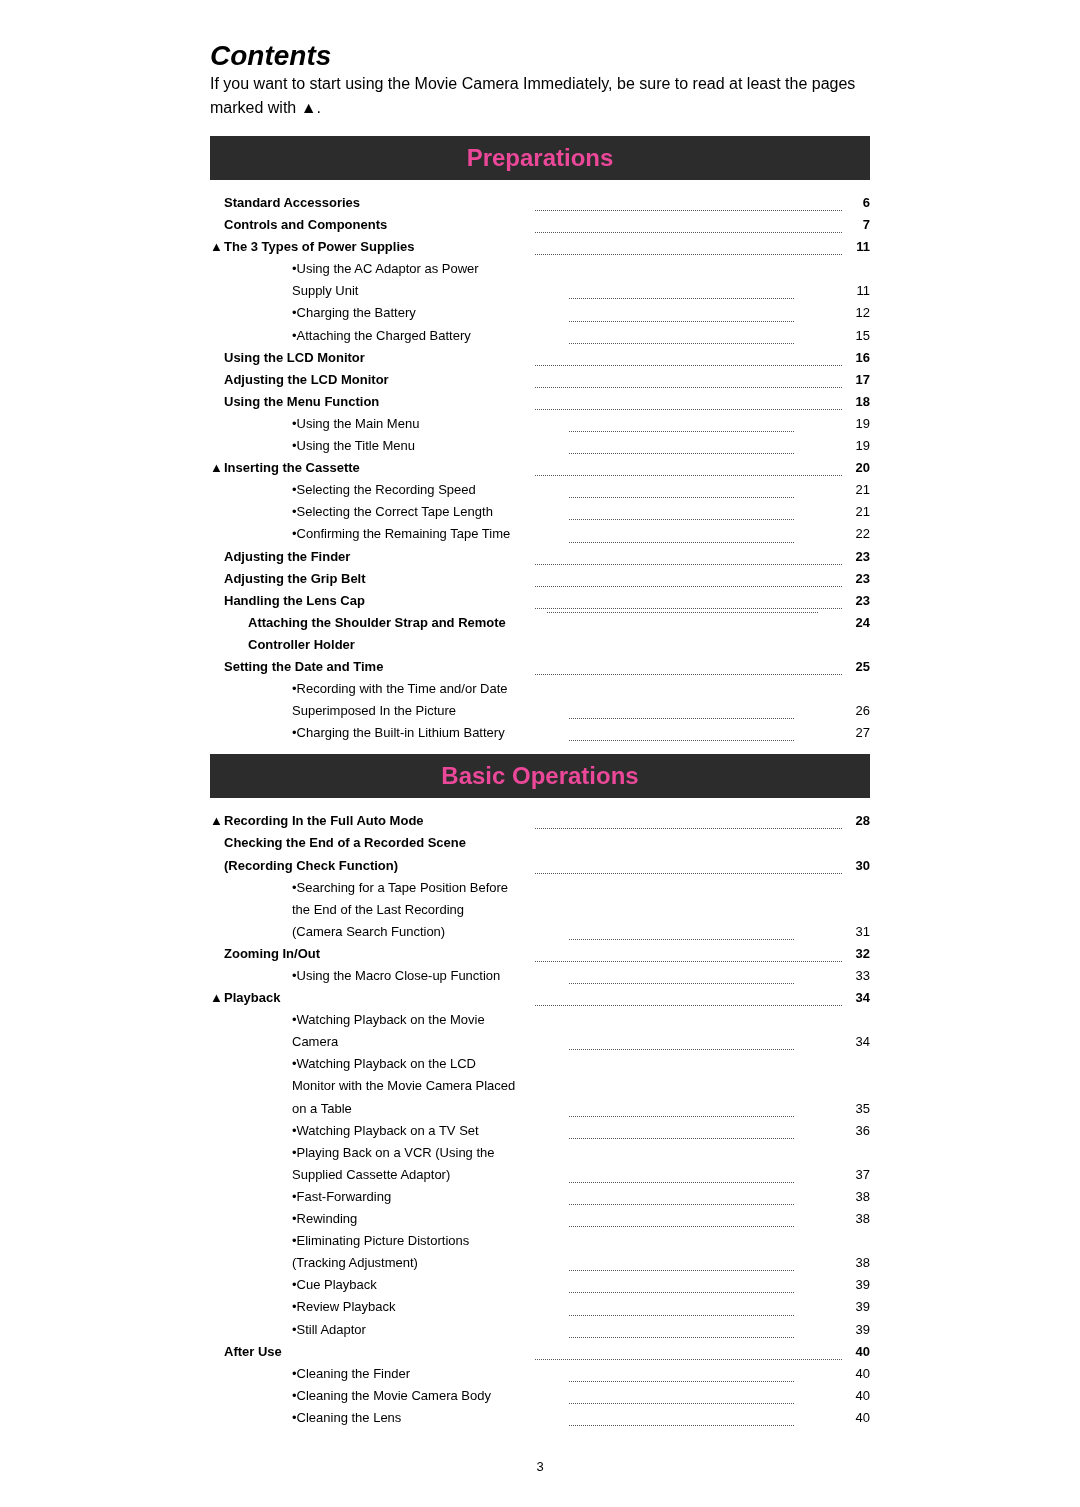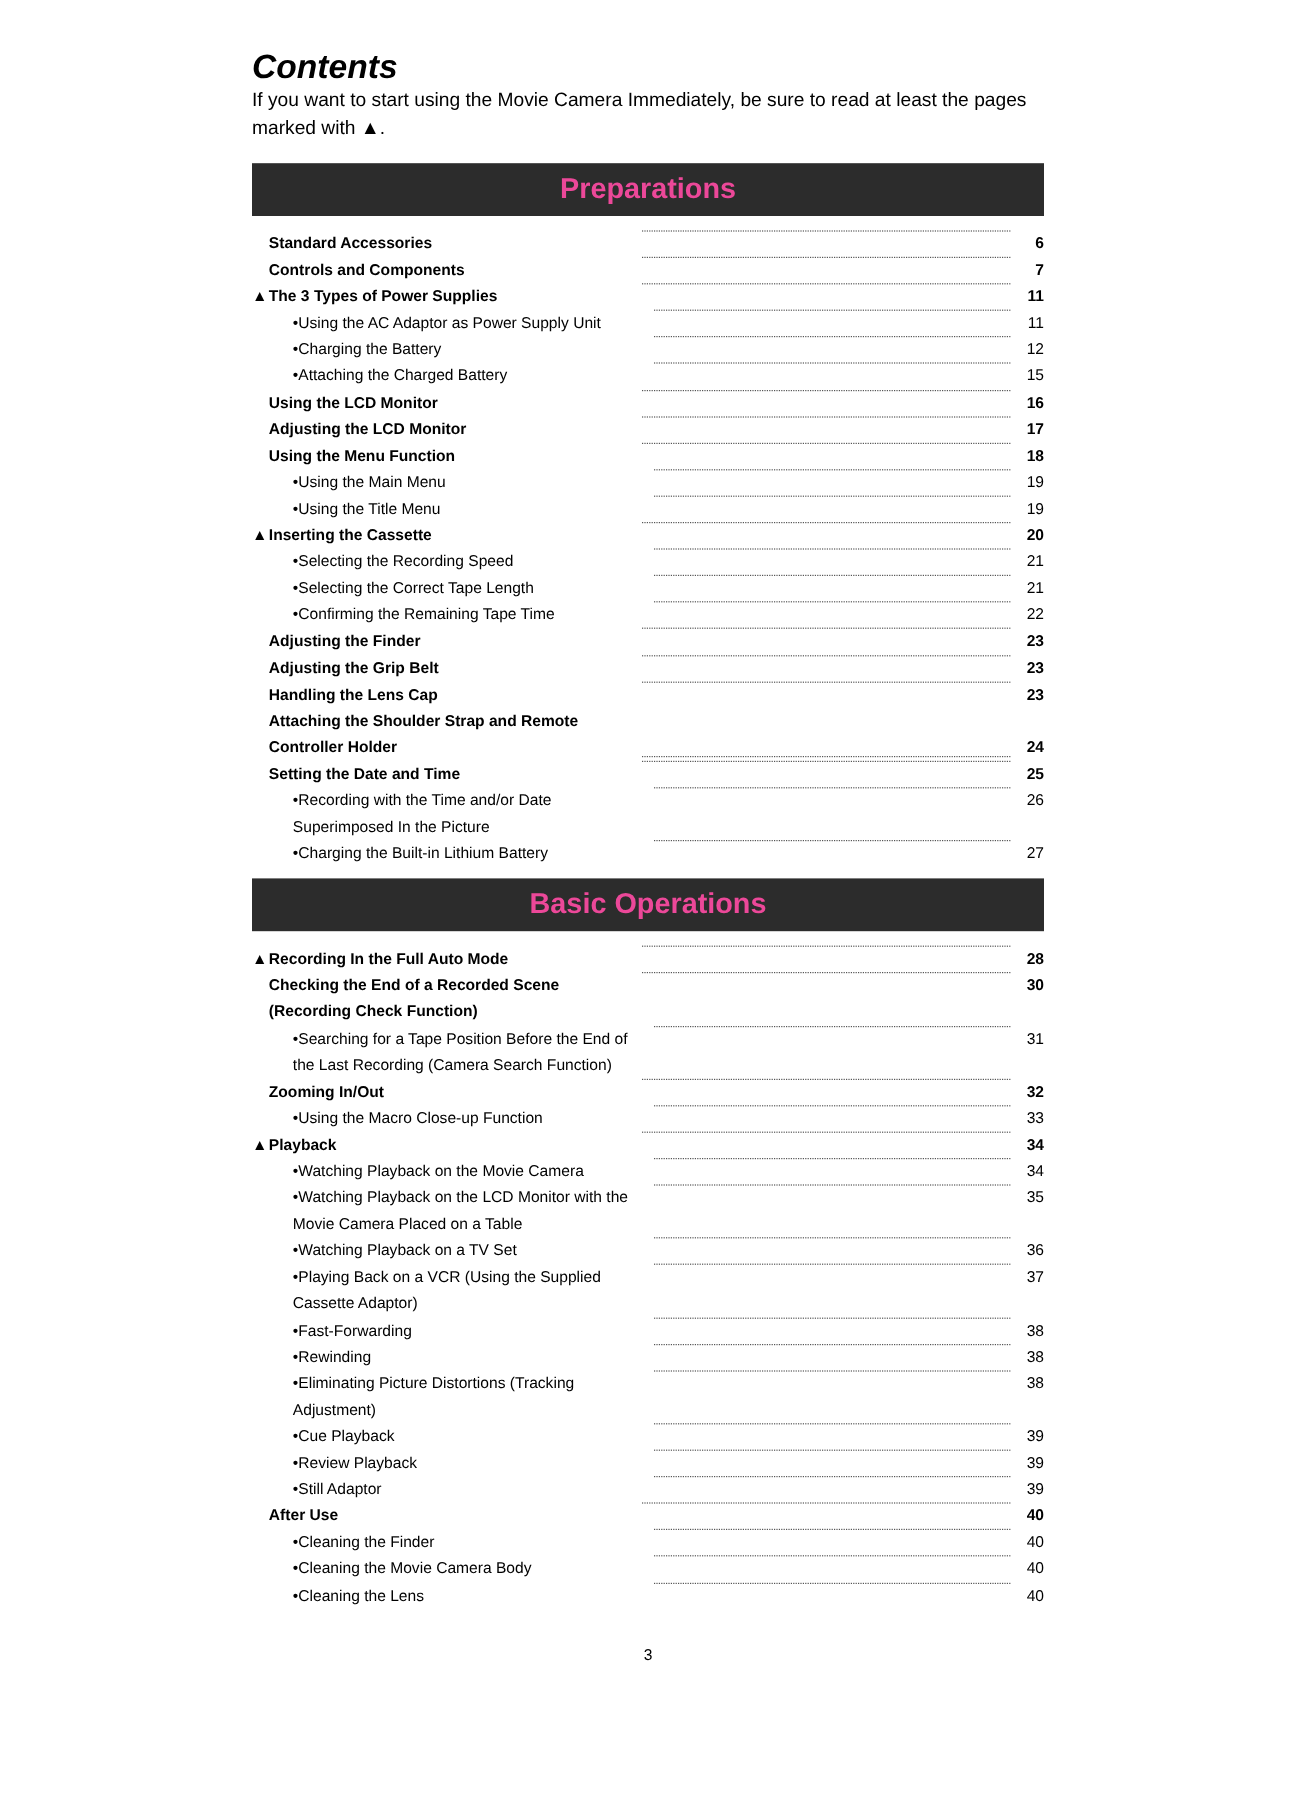--- a/index.html
+++ b/index.html
@@ -39,29 +39,30 @@
       margin-bottom: 12px;
       margin-top: 10px;
     }
     .toc-list {
       list-style: none;
       padding: 0;
       margin: 0 0 10px 0;
     }
     .toc-item {
       display: flex;
-      align-items: flex-start;
+      align-items: flex-end;
       line-height: 1.7;
       font-size: 13px;
     }
     .toc-item.bold > .toc-label {
       font-weight: bold;
     }
     .toc-item.sub {
       padding-left: 20px;
+      gap: 48px;
     }
     .toc-marker {
       display: inline-block;
       width: 14px;
       flex-shrink: 0;
     }
     .toc-label {
       flex: 1;
     }
     .toc-dots {
@@ -197,21 +198,21 @@
         <span class="toc-dots"></span>
         <span class="toc-page">23</span>
       </li>
       <li class="toc-item bold">
         <span class="toc-marker"></span>
         <span class="toc-label">Handling the Lens Cap</span>
         <span class="toc-dots"></span>
         <span class="toc-page">23</span>
       </li>
 
-      <li class="toc-item bold" style="align-items:flex-end; flex-wrap:wrap;">
+      <li class="toc-item bold" style="align-items:flex-start; flex-wrap:wrap;gap:24px;">
         <span class="toc-marker"></span>
         <span class="toc-label">Attaching the Shoulder Strap and Remote Controller Holder</span>
         <span class="toc-dots"></span>
         <span class="toc-page">24</span>
       </li>
       <li class="toc-item bold">
         <span class="toc-marker"></span>
         <span class="toc-label">Setting the Date and Time</span>
         <span class="toc-dots"></span>
         <span class="toc-page">25</span>

